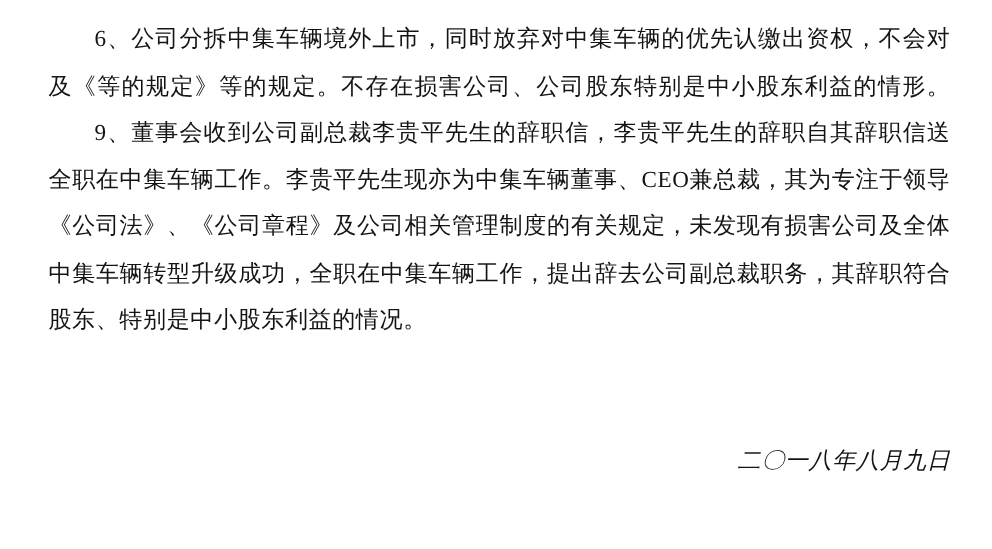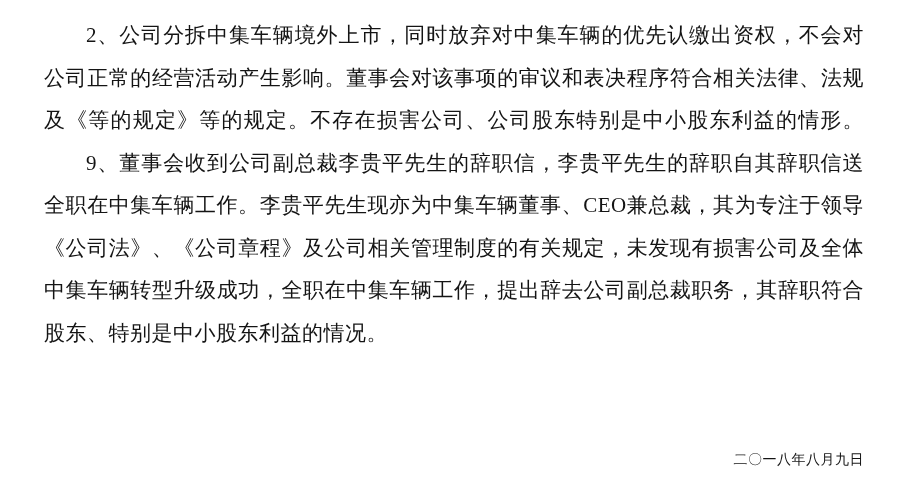--- a/index.html
+++ b/index.html
@@ -36,36 +36,36 @@
     text-indent: 42px;
   }
   .last {
     text-align: center;
     text-align-last: left;
     font-family: Liberation Serif, serif;
   }
   .date-line {
     width: 820px;
     margin-top: 85px;
-    font-size: 14px;
+    font-size: 21px;
     line-height: 42.5px;
     height: 42.5px;
     letter-spacing: 0.5px;
     text-align: right;
+    font-style: italic;
   }
 </style>
 </head>
 <body>
 
 <div class="page">
   <div class="content">
 
     <div class="para">
-      <div class="line indent j">2、公司分拆中集车辆境外上市，同时放弃对中集车辆的优先认缴出资权，不会对</div>
-      <div class="line j">公司正常的经营活动产生影响。董事会对该事项的审议和表决程序符合相关法律、法规</div>
+      <div class="line indent j">6、公司分拆中集车辆境外上市，同时放弃对中集车辆的优先认缴出资权，不会对</div>
       <div class="line j">及《等的规定》等的规定。不存在损害公司、公司股东特别是中小股东利益的情形。</div>
     </div>
 
     <div class="para">
       <div class="line indent j">9、董事会收到公司副总裁李贵平先生的辞职信，李贵平先生的辞职自其辞职信送</div>
       <div class="line j">全职在中集车辆工作。李贵平先生现亦为中集车辆董事、CEO兼总裁，其为专注于领导</div>
       <div class="line j">《公司法》、《公司章程》及公司相关管理制度的有关规定，未发现有损害公司及全体</div>
       <div class="line j">中集车辆转型升级成功，全职在中集车辆工作，提出辞去公司副总裁职务，其辞职符合</div>
       <div class="line last">股东、特别是中小股东利益的情况。</div>
     </div>

